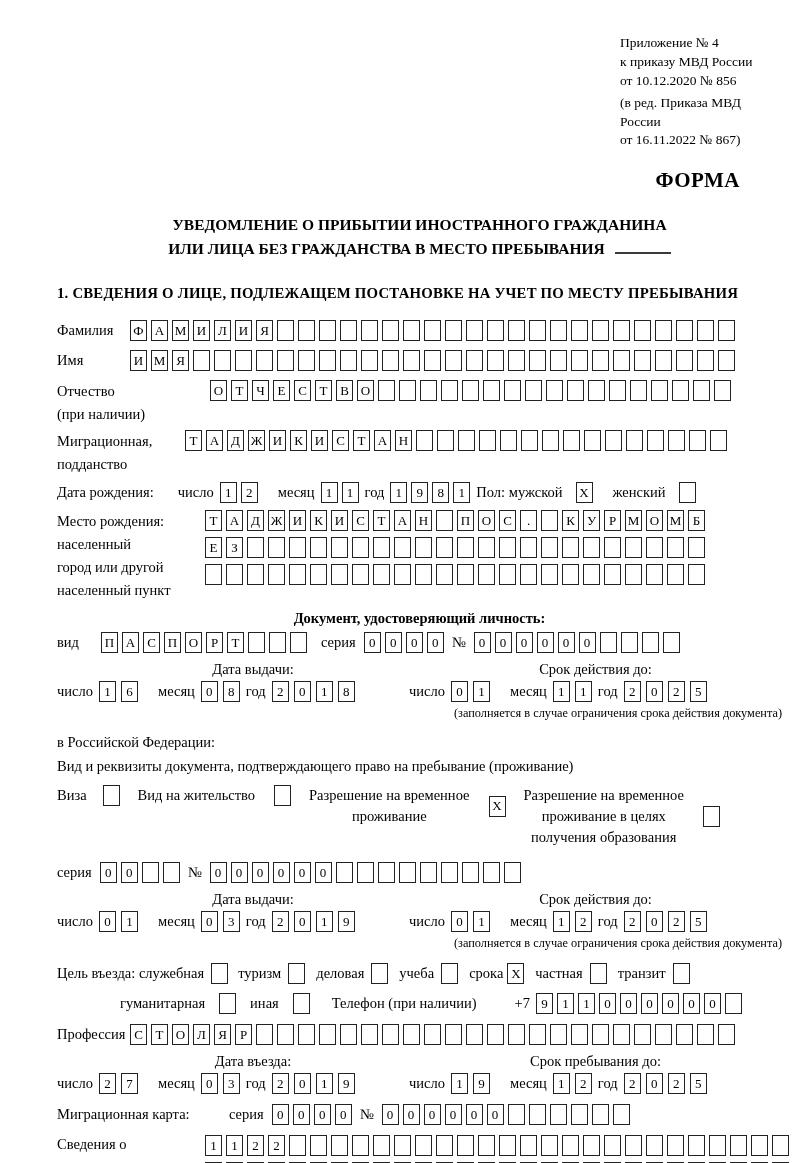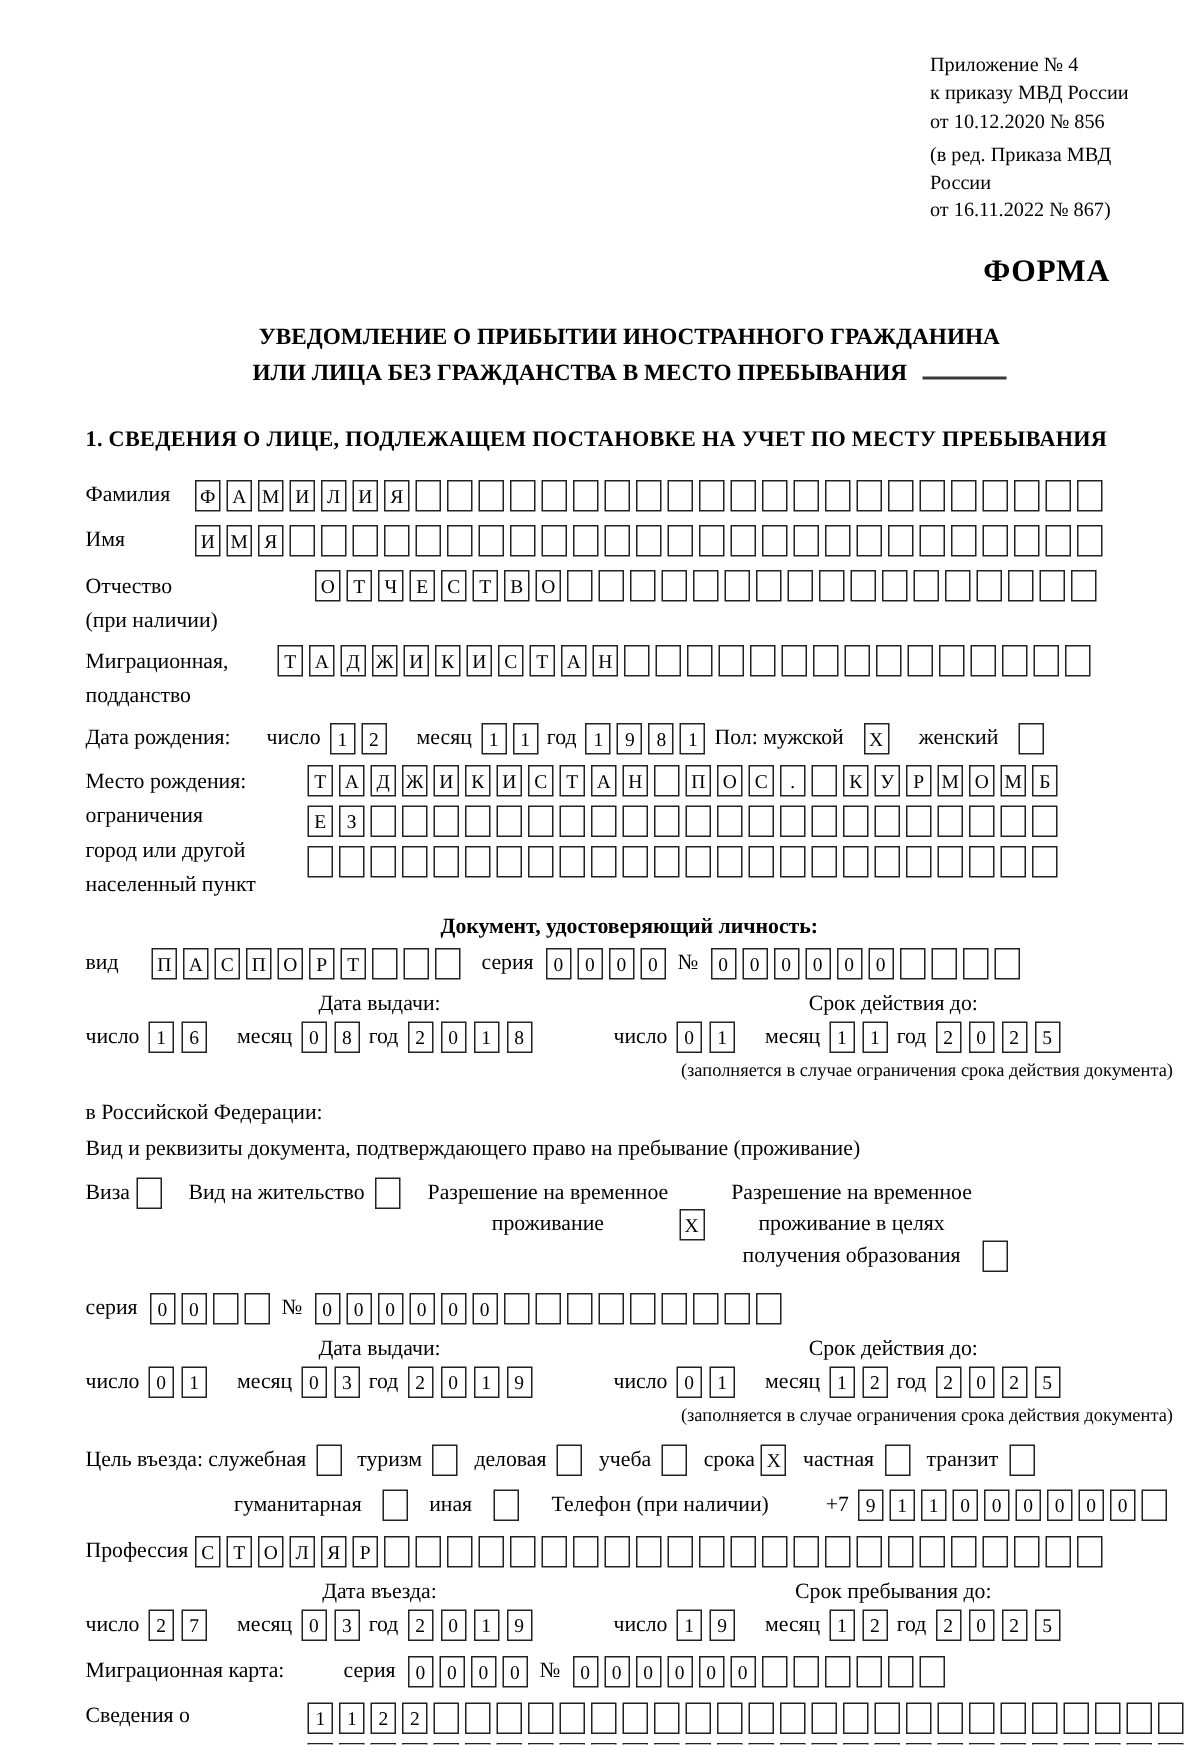--- a/index.html
+++ b/index.html
@@ -46,27 +46,27 @@
   .dp-head{font-size:14.5px;text-align:center;margin-bottom:3px;}
   .dp-l .dp-head{padding-left:40px;}
   .dgrp{display:flex;align-items:center;gap:6px;font-size:14.5px;}
   .dgrp .cells{gap:5px;}
   .note{font-size:12.3px;text-align:right;margin-top:4px;white-space:nowrap;}
 
   .para{font-size:14.5px;margin-top:10px;line-height:1.65;}
 
   
   .ckrow{display:flex;align-items:flex-start;margin-top:6px;font-size:14.5px;gap:18px;}
-  .ckitem{display:flex;align-items:flex-end;}
+  .ckitem{display:flex;align-items:center;gap:12px;}
   .cklbl{text-align:center;line-height:1.45;}
 
   
   .purpose{display:flex;align-items:center;margin-top:12px;font-size:14.5px;flex-wrap:nowrap;}
   .optwrap{display:flex;align-items:center;margin-right:11px;}
-  .purpose2{display:flex;align-items:center;margin-top:9px;margin-left:99px;font-size:14.5px;}
+  .purpose2{display:flex;align-items:center;margin-top:9px;margin-left:63px;font-size:14.5px;}
 </style>
 </head>
 <body>
 
 <div class="page">
 
   <div class="hdr">
     <div>Приложение № 4</div>
     <div>к приказу МВД России</div>
     <div>от 10.12.2020 № 856</div>
@@ -247,21 +247,21 @@
       <span class="box">X</span>
       <span class="gap8"></span>
       <span class="flabel">женский</span>
       <span class="box"></span>
     </span>
   </div>
 
   <div class="frow top" style="margin-top:7px;">
     <span class="lblcol w-place">
       <span style="display:block">Место рождения:</span>
-      <span style="display:block">ограничения</span>
+      <span style="display:block">населенный</span>
       <span style="display:block">город или другой</span>
       <span style="display:block">населенный пункт</span>
     </span>
     <span class="stack">
       <span class="cells">
           <span class="cell">Т</span>
           <span class="cell">А</span>
           <span class="cell">Д</span>
           <span class="cell">Ж</span>
           <span class="cell">И</span>

